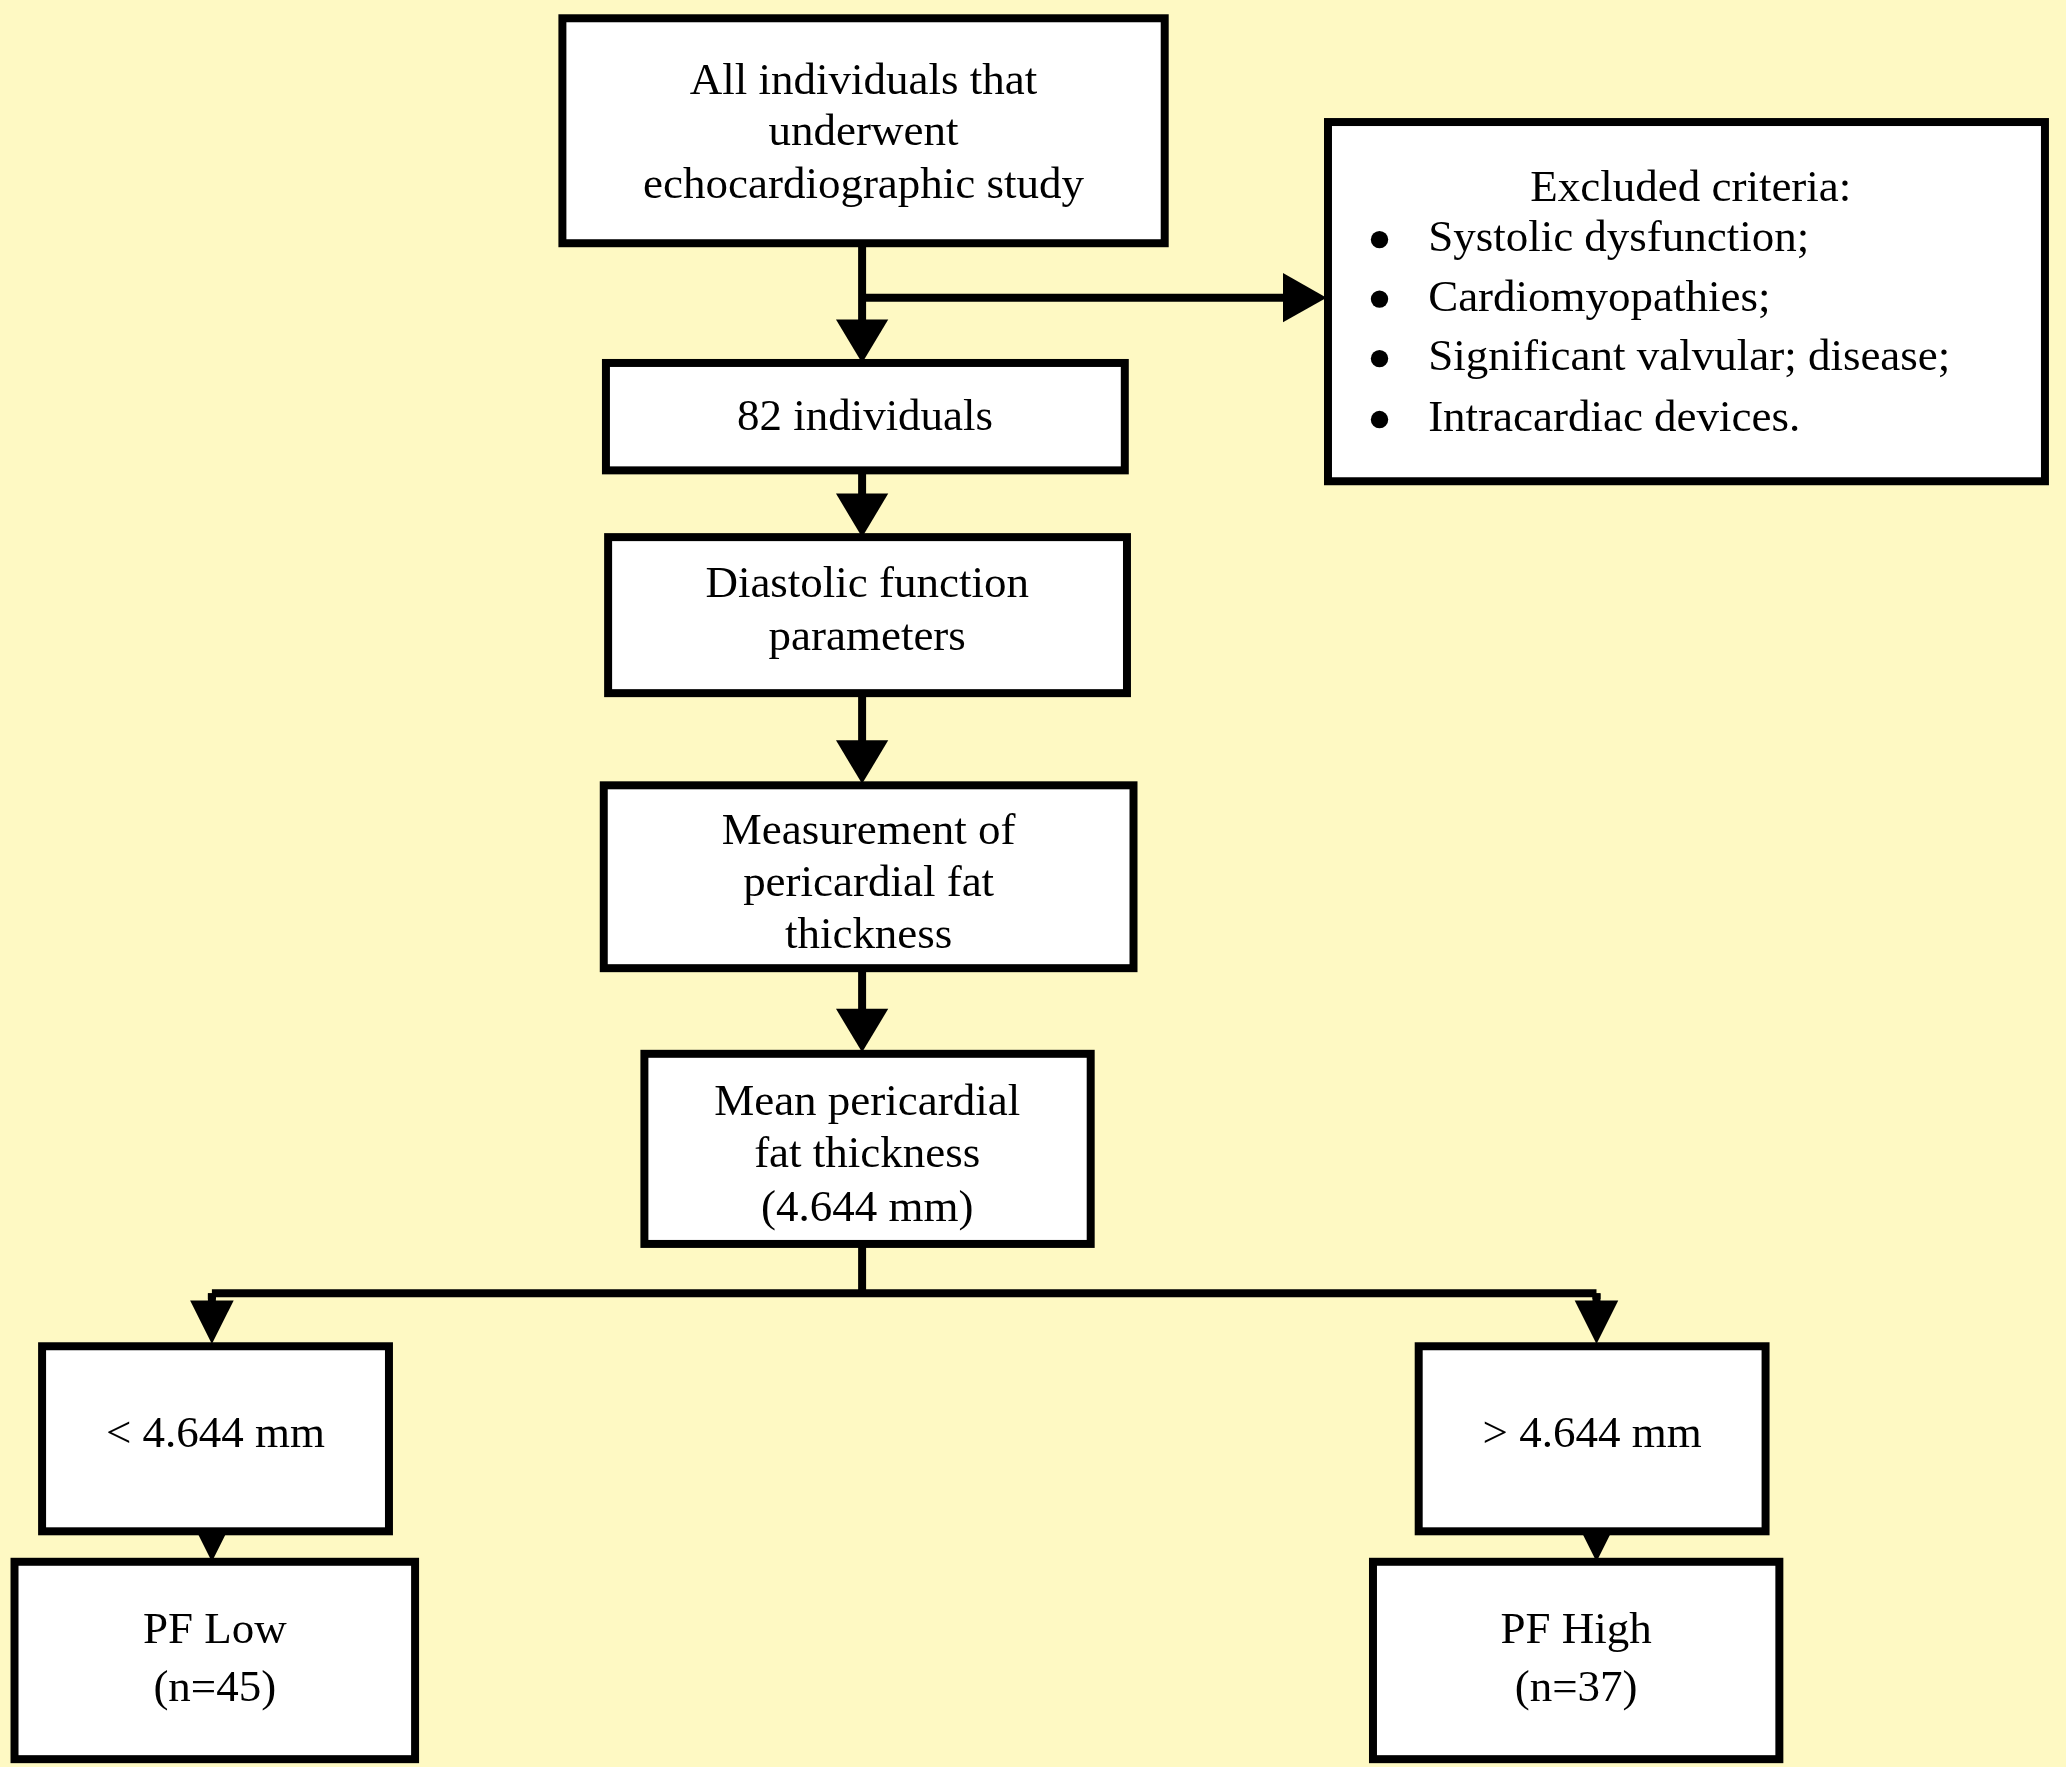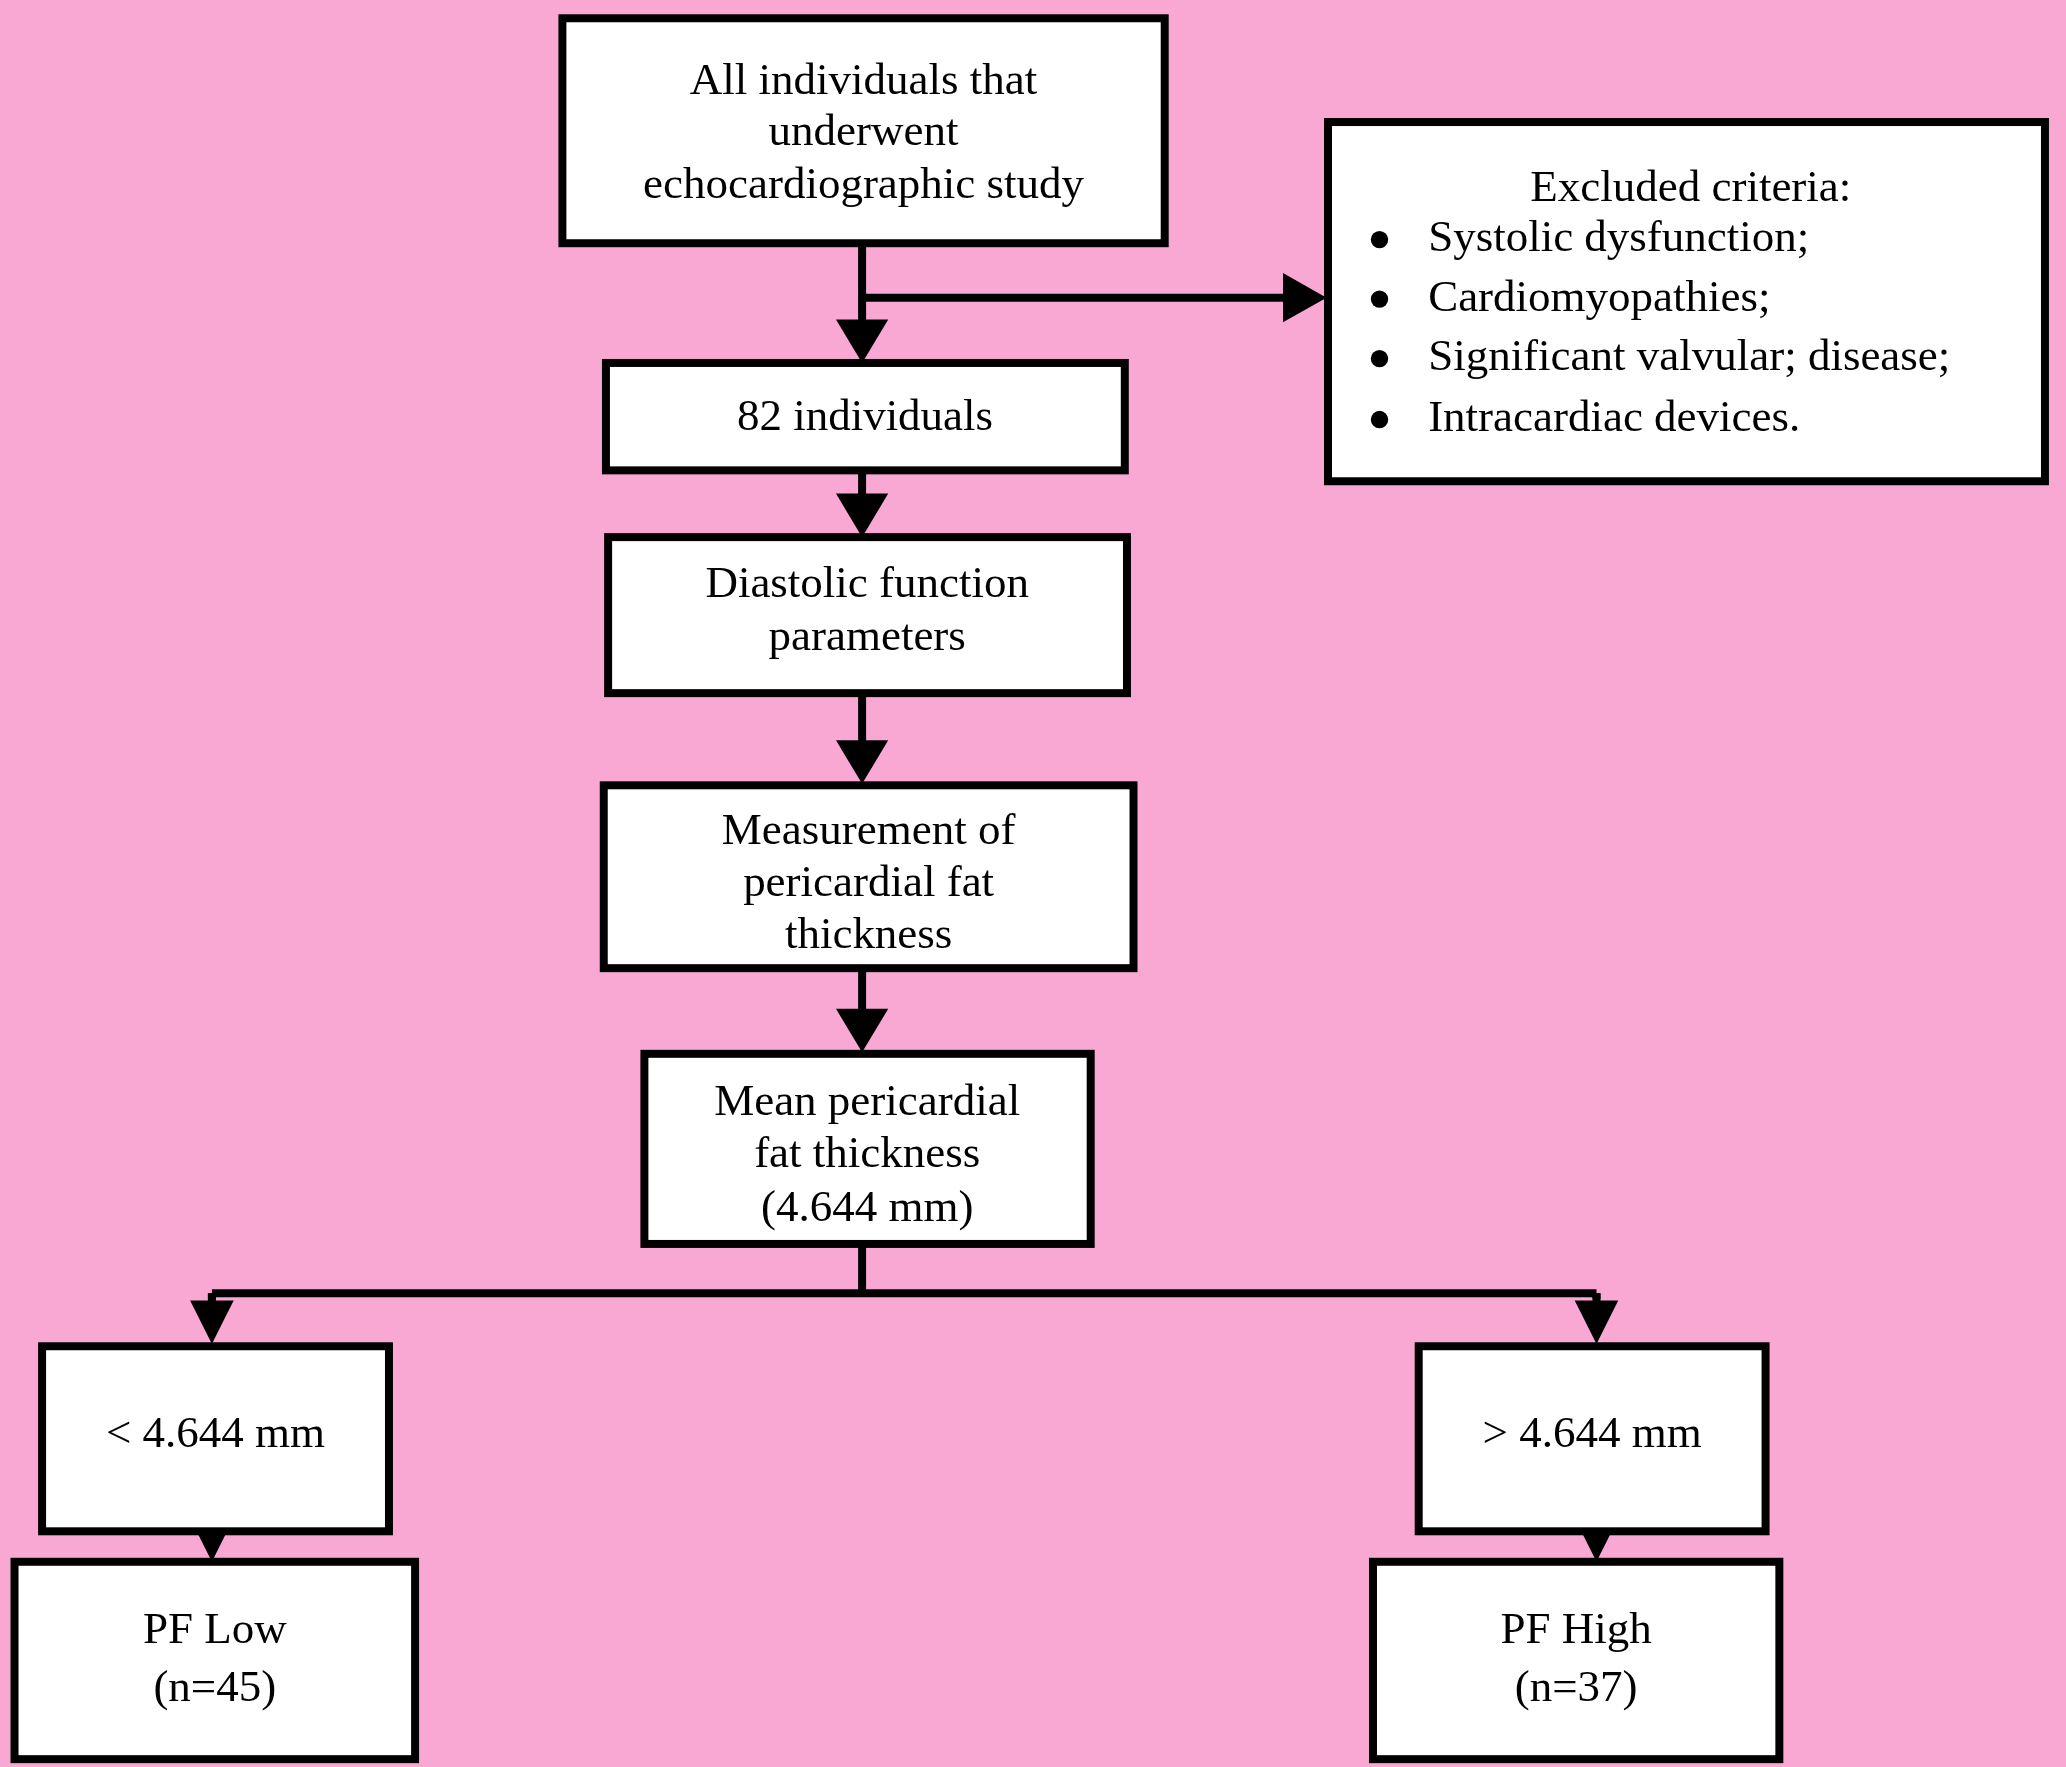--- a/index.html
+++ b/index.html
@@ -10,21 +10,21 @@
   body {
     width: 2066px;
     height: 1768px;
     font-family: "Liberation Serif", "DejaVu Serif", serif;
     overflow: hidden;
   }
   #flowchart-root {
     position: relative;
     width: 2066px;
     height: 1768px;
-    background: #f9a8d4;
+    background: #fef9c3;
   }
   svg.chart-svg {
     position: absolute;
     top: 0;
     left: 0;
     width: 2066px;
     height: 1768px;
     display: block;
   }
   .node-box {

